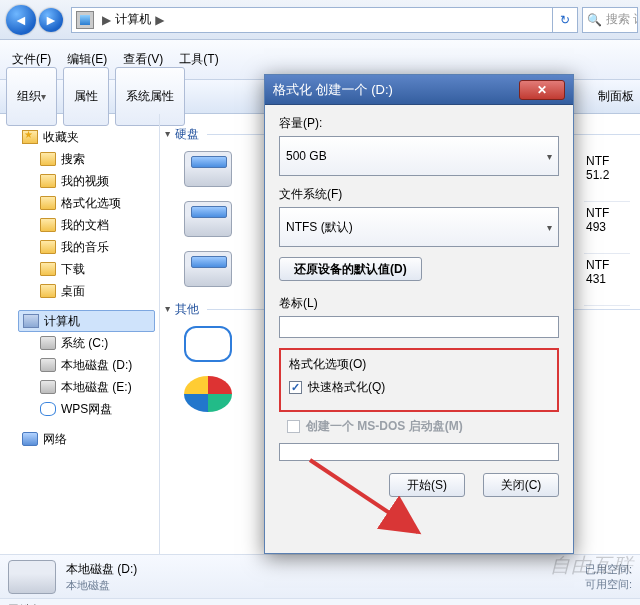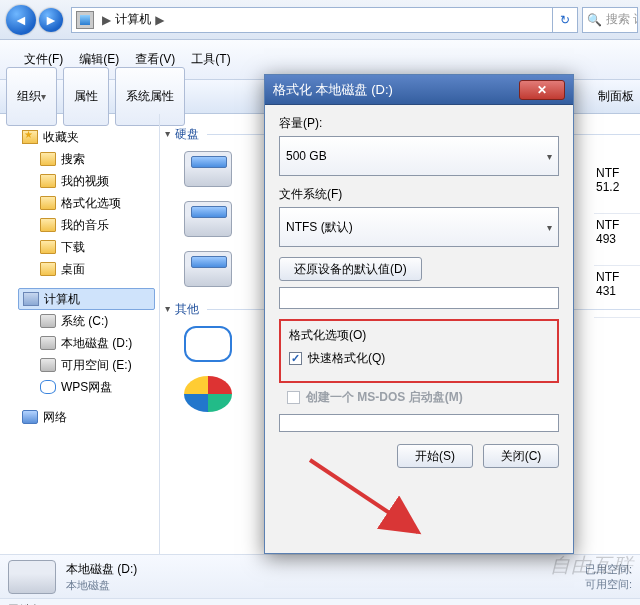--- a/index.html
+++ b/index.html
@@ -10,21 +10,21 @@
   .navbtn { width: 30px; height: 30px; border-radius: 50%; background: radial-gradient(circle at 35% 30%, #6fb7ff, #1b63c8 70%); margin-left: 6px; display:flex; align-items:center; justify-content:center; color:#fff; font-size:14px; box-shadow:0 0 2px rgba(0,0,0,.4);}
   .navbtn.small{ width:24px; height:24px; margin-left:3px;}
   .addrpath { flex:1; height:26px; margin-left:8px; background:#fff; border:1px solid #9db4d4; display:flex; align-items:center; padding:0 4px;}
   .addrpath .icon{width:18px;height:18px;background:#ccc;border:1px solid #888; margin-right:4px; position:relative;}
   .addrpath .icon::after{content:"";position:absolute;left:3px;top:3px;width:10px;height:10px;background:linear-gradient(#8fd0ff,#2a7cd0);}
   .addrpath .chev{color:#555; padding:0 4px;}
   .refreshbx{width:26px;height:26px;border:1px solid #9db4d4;background:#fff;display:flex;align-items:center;justify-content:center;margin:0 4px 0 -1px;color:#1b63c8;}
   .searchbx{width:56px;height:26px;border:1px solid #9db4d4;background:#fff;display:flex;align-items:center;padding:0 4px;color:#999;margin-right:2px; overflow:hidden; white-space:nowrap;}
 
   
-  .menubar{height:40px;background:linear-gradient(#fafcff,#eaf0fb);border-bottom:1px solid #c5d2e6;display:flex;align-items:center;padding:0 16px;}
+  .menubar{height:40px;background:linear-gradient(#fafcff,#eaf0fb);border-bottom:1px solid #c5d2e6;display:flex;align-items:center;padding:0 4px;}
   .menubar span{padding:3px 8px;}
 
   
   .toolbar{height:34px;background:linear-gradient(#f4f8ff,#dbe6f6);border-bottom:1px solid #b8c8df;display:flex;align-items:center;padding:0 6px;}
   .toolbar .tbtn{background:linear-gradient(#fcfdff,#e6edf9);border:1px solid #aebcd6;border-radius:3px;padding:20px 10px;margin-right:6px;display:flex;align-items:center;}
   .toolbar .drop::after{content:" ▾";color:#555;font-size:10px;}
   .toolbar .right{margin-left:auto; white-space:nowrap; overflow:hidden;}
 
   
   .main{display:flex;height:440px;}
@@ -46,21 +46,21 @@
   .grp::before{content:"▸";font-size:10px;margin-right:4px;color:#555;transform:rotate(90deg);display:inline-block;}
   .grp .line{flex:1;height:1px;background:#d0dcee;margin-left:8px;}
   .drvrow{display:flex;align-items:center;margin:6px 0 14px 18px;}
   .bigdrv{width:48px;height:36px;margin-right:8px;}
   
   .bigdrv.hdd{background:linear-gradient(#e8ecf4 40%,#c8cfdb);border:1px solid #9aa4b5;border-radius:4px;position:relative;}
   .bigdrv.hdd::before{content:"";position:absolute;left:6px;top:4px;width:34px;height:10px;background:linear-gradient(#9cc9ff,#4b8ee0);border:1px solid #4b77b4;border-radius:2px;}
   .bigdrv.cloud{background:#fff;border:2px solid #2f7ddb;border-radius:12px;}
   .bigdrv.colorful{background:conic-gradient(#d33 0 25%, #2b8 0 50%, #27c 0 75%, #fc3 0 100%);border-radius:50%;}
 
-  .rightcol{position:absolute;right:0;top:36px;width:46px;margin-top:12px;}
+  .rightcol{position:absolute;right:10px;top:36px;width:46px;}
   .rcell{height:52px;border-bottom:1px solid #e4e9f2;padding:4px 0 0 2px;white-space:nowrap;overflow:hidden;}
 
   
   .details{height:44px;border-top:1px solid #d7e0ee;display:flex;align-items:center;padding:3px 8px;background:linear-gradient(#f6f9ff,#e9eff9);}
   .details .dicon{width:48px;height:34px;background:linear-gradient(#e8ecf4 40%,#c8cfdb);border:1px solid #9aa4b5;border-radius:4px;margin-right:10px;}
   .details .dtxt .t{font-size:12px;}
   .details .dtxt .s{color:#6c7d94;font-size:11px;}
   .details .dr{margin-left:auto;color:#6c7d94;font-size:11px;text-align:center;white-space:nowrap;overflow:hidden;}
 
   .status{height:23px;border-top:1px solid #d7e0ee;background:#f2f6fd;display:flex;align-items:center;padding:0 8px;font-size:12px;color:#333;}
@@ -76,21 +76,21 @@
   .combo::after{content:"▾";position:absolute;right:6px;color:#555;font-size:10px;}
   .txt{width:100%;height:22px;border:1px solid #8c97a8;background:#fff;padding:0 6px;}
   .btn{height:24px;border:1px solid #8c97a8;background:linear-gradient(#fdfdfe,#e2e8f2);border-radius:3px;padding:0 14px;display:inline-flex;align-items:center;justify-content:center;cursor:default;}
   .group{border:2px solid #d93636;padding:6px 8px 10px 8px;margin-top:8px;margin-bottom:6px;}
   .group .glbl{margin-bottom:6px;}
   .chk{display:flex;align-items:center;margin:4px 0;}
   .chkbox{width:13px;height:13px;border:1px solid #6f7c90;background:#fff;margin-right:6px;display:flex;align-items:center;justify-content:center;color:#2a63b4;font-size:11px;font-weight:bold;}
   .chk.dis{color:#9aa0a8;}
   .chk.dis .chkbox{border-color:#b8bec7;}
   .progress{height:18px;border:1px solid #8c97a8;background:#fff;margin-top:8px;}
-  .dlg-foot{display:flex;justify-content:flex-end;gap:10px;padding:4px 14px 0 14px;}
+  .dlg-foot{display:flex;justify-content:flex-end;gap:18px;padding:4px 14px 0 14px;}
 
   
   .arrow{position:absolute;left:300px;top:452px;pointer-events:none;}
   .arrow svg{overflow:visible;}
 
   .watermark{position:absolute;right:6px;bottom:26px;color:rgba(0,0,0,.18);font-size:20px;font-style:italic;pointer-events:none;letter-spacing:1px;}
 </style>
 </head>
 <body>
 
@@ -139,20 +139,24 @@
         <div class="item indent">
           <span class="ic ic-fold"></span>
           <span>我的视频</span>
         </div>
         <div class="item indent">
           <span class="ic ic-fold"></span>
           <span>格式化选项</span>
         </div>
         <div class="item indent">
           <span class="ic ic-fold"></span>
+          <span>我的文档</span>
+        </div>
+        <div class="item indent">
+          <span class="ic ic-fold"></span>
           <span>我的音乐</span>
         </div>
         <div class="item indent">
           <span class="ic ic-fold"></span>
           <span>下载</span>
         </div>
         <div class="item indent">
           <span class="ic ic-fold"></span>
           <span>桌面</span>
         </div>
@@ -166,21 +170,21 @@
         <div class="item indent">
           <span class="ic ic-drv"></span>
           <span>系统 (C:)</span>
         </div>
         <div class="item indent">
           <span class="ic ic-drv"></span>
           <span>本地磁盘 (D:)</span>
         </div>
         <div class="item indent">
           <span class="ic ic-drv"></span>
-          <span>可用空间 (E:)</span>
+          <span>本地磁盘 (E:)</span>
         </div>
         <div class="item indent">
           <span class="ic ic-cloud"></span>
           <span>WPS网盘</span>
         </div>
       </div>
     <div style="height:8px"></div>
     <div class="item" style="padding-left:22px">
       <span class="ic ic-net"></span>
       <span>网络</span>
@@ -241,40 +245,41 @@
     <div>可用空间:</div>
   </div>
 </div>
 
 <div class="status">
   <span>已选择 1 项</span>
 </div>
 
 <div class="dialog">
   <div class="dlg-title">
-    <span>格式化 本地磁盘 (D:)</span>
+    <span>格式化 创建一个 (D:)</span>
     <div class="xbtn">✕</div>
   </div>
   <div class="dlg-body">
     <div class="fld">
       <div class="lbl">容量(P):</div>
       <div class="combo">
           <span>500 GB</span>
         </div>
     </div>
     <div class="fld">
       <div class="lbl">文件系统(F)</div>
       <div class="combo">
           <span>NTFS (默认)</span>
         </div>
     </div>
-    <div class="fld" style="margin-top:6px;margin-bottom:6px;">
+    <div class="fld" style="margin-top:6px;margin-bottom:14px;font-weight:bold;">
       <div class="btn">还原设备的默认值(D)</div>
     </div>
     <div class="fld">
+      <div class="lbl">卷标(L)</div>
       <input class="txt" value="" style="">
     </div>
 
     <div class="group">
       <div class="glbl">格式化选项(O)</div>
       <div class="chk">
         <div class="chkbox">✓</div>
         <span>快速格式化(Q)</span>
       </div>
     </div>

